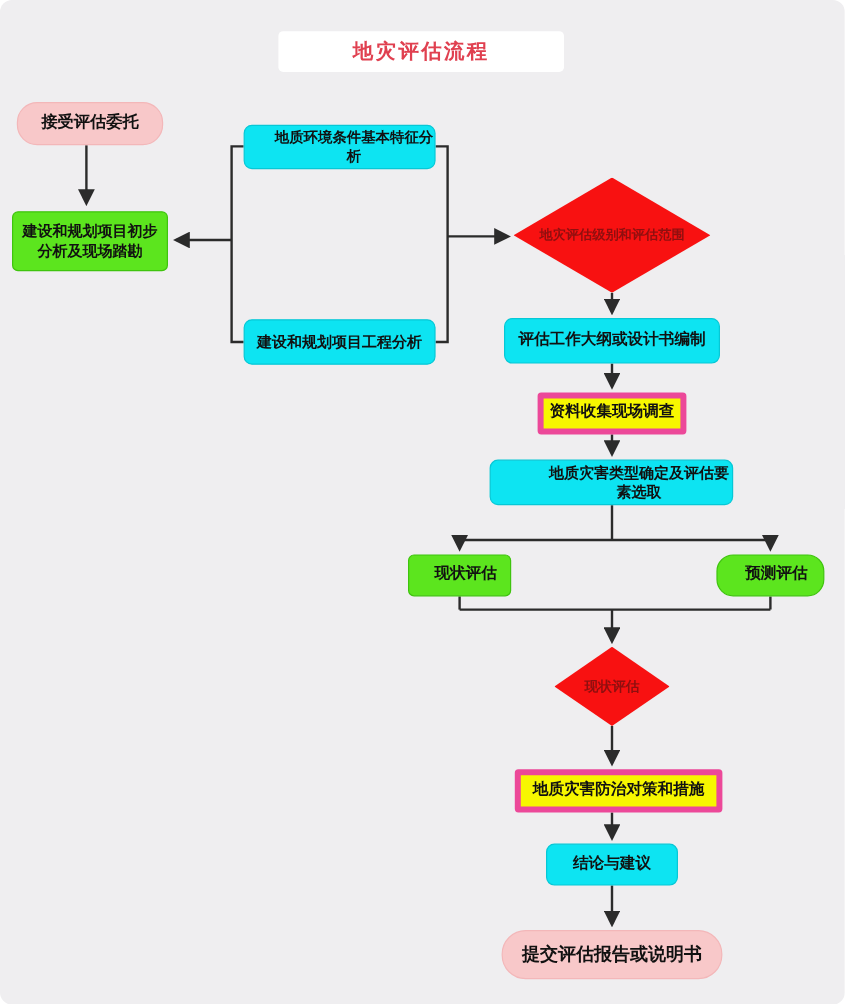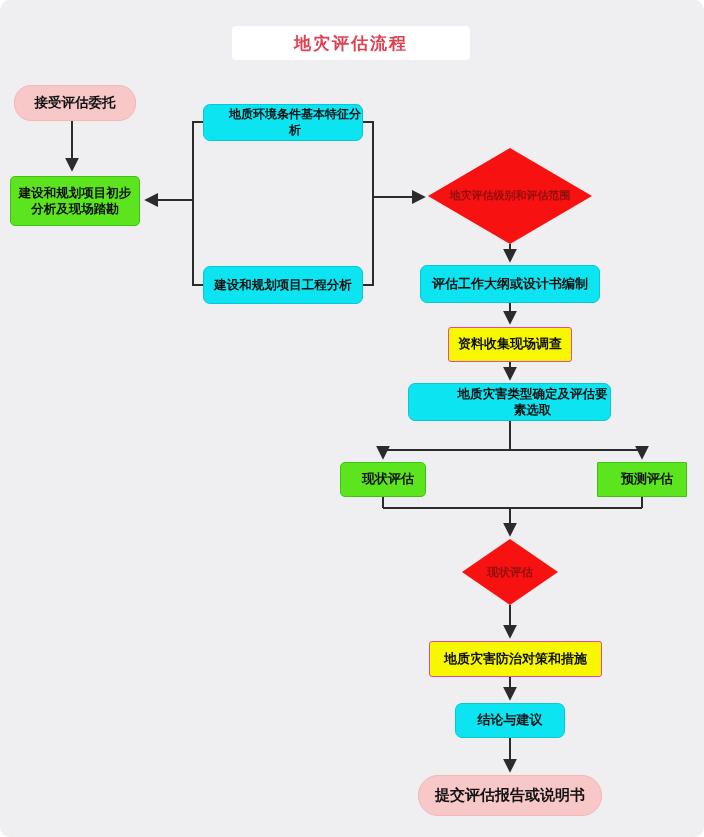--- a/index.html
+++ b/index.html
@@ -14,36 +14,36 @@
     line-height:1.3;
   }
   .title-box{
     left:232px;top:26px;width:238px;height:34px;background:#ffffff;
     border-radius:4px;color:#e04050;font-size:17px;letter-spacing:2px;
     font-family:"DejaVu Serif","Liberation Serif",serif;
   }
   .pink{background:#f8c8c9;border:1px solid #f3b7b9;}
   .green{background:#5ce51e;border:1px solid #3fc40e;padding-left:10px;}
   .cyan{background:#0de4f2;border:1px solid #06c8d6;border-radius:7px;}
-  .yellow{background:#f7f700;border:1px solid #ec4899;border-radius:3px;}
+  .yellow{background:#f7f700;border:5px solid #ec4899;border-radius:3px;}
   .diamond{
     background:#f81111;
     clip-path:polygon(50% 0,100% 50%,50% 100%,0 50%);
     color:#8f0f0f;border:none;
   }
   .n-start{left:14px;top:85px;width:122px;height:36px;border-radius:17px;font-size:13.5px;}
   .n-preliminary{left:10px;top:176px;width:130px;height:50px;border-radius:5px;font-size:12.5px;padding:2px 6px;}
   .n-geoenv{left:203px;top:104px;width:160px;height:37px;font-size:12px;padding-left:24px;}
   .n-project{left:203px;top:266px;width:160px;height:38px;font-size:12.5px;}
   .n-decision1{left:428px;top:148px;width:164px;height:96px;font-size:11px;}
   .n-outline{left:420px;top:265px;width:180px;height:38px;font-size:13px;}
   .n-datacol{left:448px;top:327px;width:124px;height:35px;font-size:13px;}
   .n-typedet{left:408px;top:383px;width:203px;height:38px;font-size:12.5px;padding-left:46px;}
   .n-current{left:340px;top:462px;width:86px;height:35px;border-radius:5px;font-size:13px;}
-  .n-predict{left:597px;top:462px;width:90px;height:35px;border-radius:1px;font-size:13px;}
+  .n-predict{left:597px;top:462px;width:90px;height:35px;border-radius:14px;font-size:13px;}
   .n-decision2{left:462px;top:539px;width:96px;height:66px;font-size:11.5px;}
   .n-counter{left:429px;top:641px;width:173px;height:36px;font-size:13px;}
   .n-conclusion{left:455px;top:703px;width:110px;height:35px;font-size:13px;}
   .n-final{left:418px;top:775px;width:184px;height:41px;border-radius:20px;font-size:15px;}
   .connectors{position:absolute;left:0;top:0;pointer-events:none;}
 </style>
 </head>
 <body>
 
 <div class="stage">

